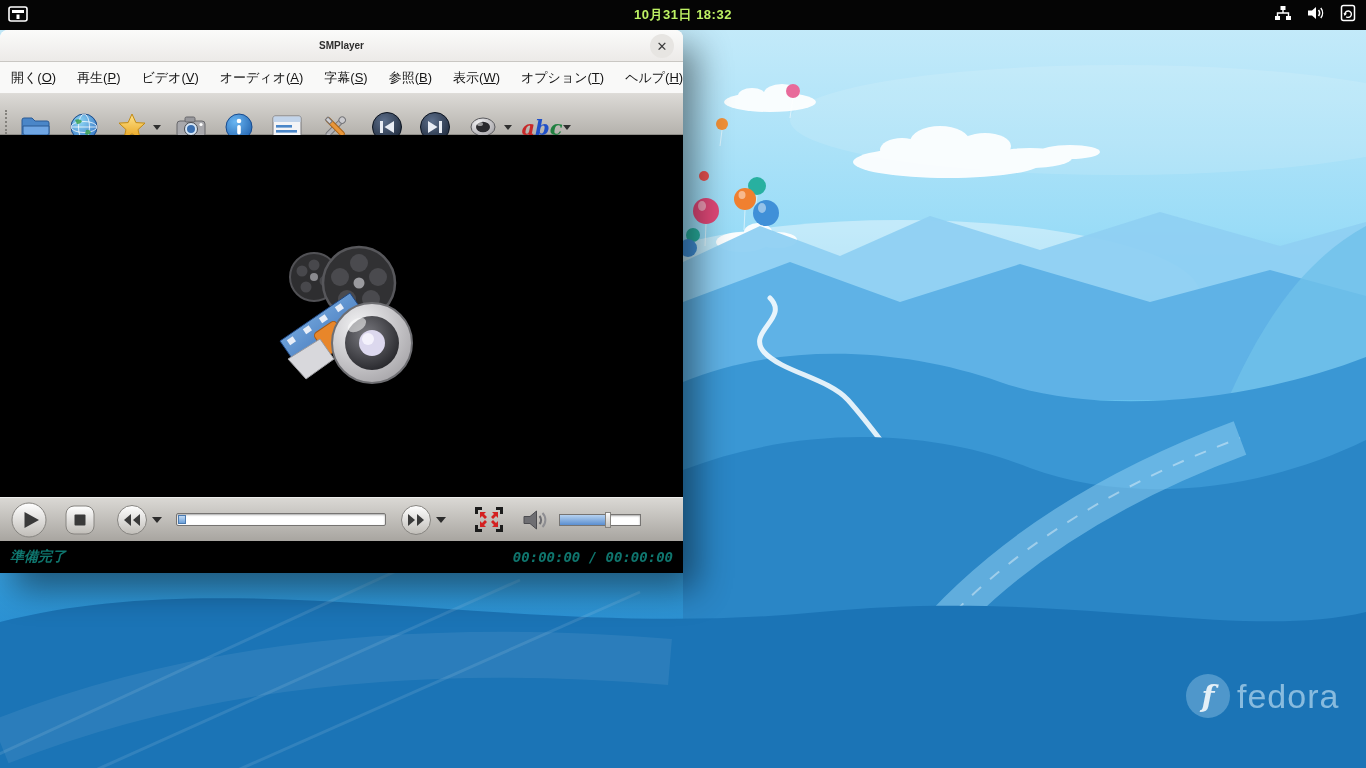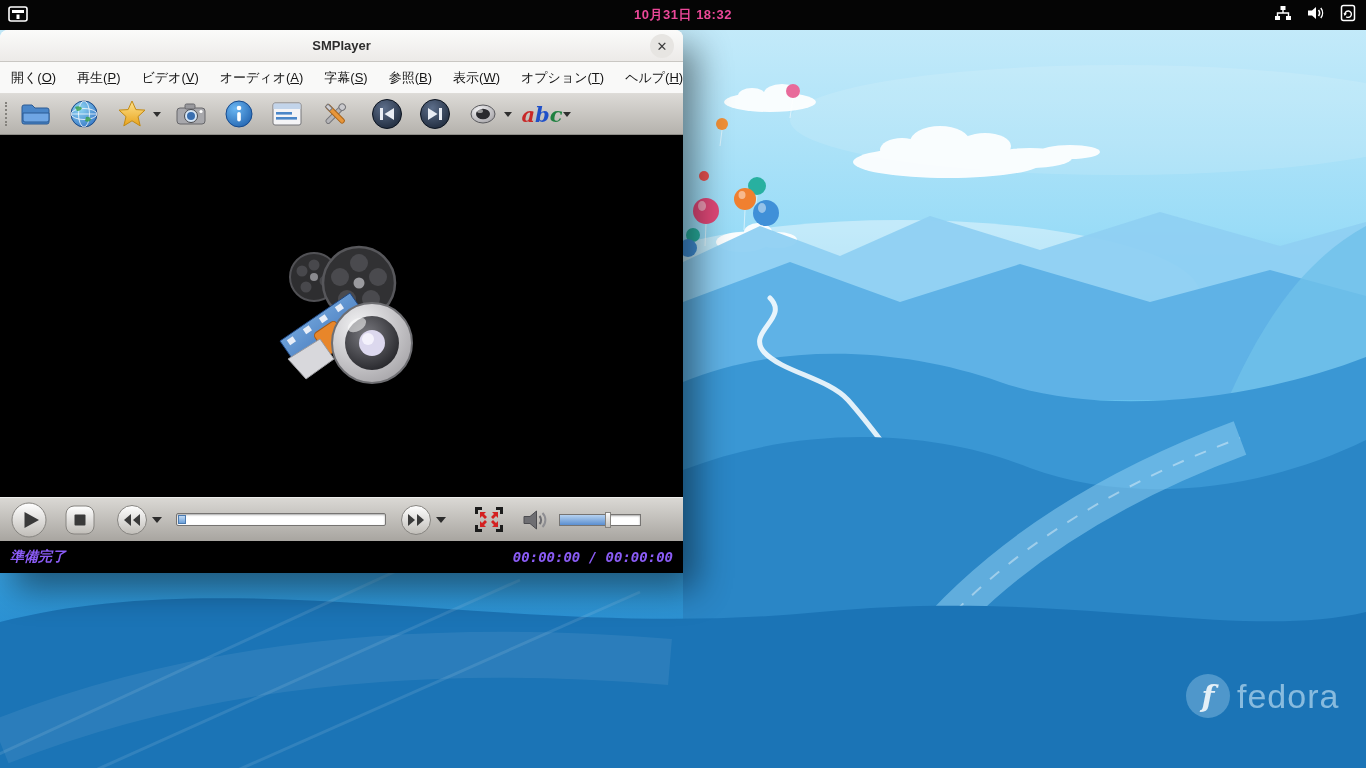--- a/index.html
+++ b/index.html
@@ -11,44 +11,44 @@
   .desktop svg { display:block; }
   .fedora-logo { position:absolute; left:1186px; top:674px; display:flex; align-items:center; gap:7px; z-index:1; }
   .fedora-mark { width:44px; height:44px; border-radius:50%; background:rgba(190,228,250,.32);
                  display:flex; align-items:center; justify-content:center;
                  font-family:"DejaVu Serif",serif; font-style:italic; font-weight:bold;
                  font-size:30px; color:rgba(255,255,255,.85); }
   .fedora-text { font-size:34px; color:rgba(225,245,255,.55); letter-spacing:1px; }
 
   
   .panel { position:absolute; top:0; left:0; right:0; height:30px; background:#050505;
-           display:flex; align-items:center; justify-content:center; z-index:50; color:#ec4899; }
+           display:flex; align-items:center; justify-content:center; z-index:50; color:#bef264; }
   .panel-left { position:absolute; left:8px; top:5px; display:flex; align-items:center; }
   .panel-clock { font-weight:bold; font-size:13px; letter-spacing:.5px; }
   .panel-right { position:absolute; right:10px; top:0; height:30px; display:flex; gap:15px; align-items:center; }
 
   
   .window { position:absolute; left:0; top:30px; width:683px; height:543px; z-index:20;
             display:flex; flex-direction:column; background:#fff;
             border-radius:8px 8px 0 0; box-shadow:14px 16px 34px rgba(0,0,0,.45); }
 
   .titlebar { height:32px; flex:0 0 32px; background:linear-gradient(#fbfbfa,#eceae8);
               border-bottom:1px solid #c9c7c3; border-radius:8px 8px 0 0; position:relative;
               display:flex; align-items:center; justify-content:center; }
-  .title { font-weight:bold; font-size:13px; color:#2d2d2d; }
+  .title { font-weight:bold; font-size:10px; color:#2d2d2d; }
   .close-btn { position:absolute; right:9px; top:4px; width:24px; height:24px; border-radius:50%;
                background:#e7e5e2; border:none; color:#3c3c3c; font-size:13px; line-height:1;
                display:flex; align-items:center; justify-content:center; cursor:pointer; }
 
   .menubar { height:32px; flex:0 0 32px; background:#f9f9f8; border-bottom:1px solid #dedcd8;
              display:flex; align-items:center; padding:8px 11px; gap:21px; font-size:13px; color:#161616; }
   .menu-item { white-space:nowrap; cursor:default; }
 
   .toolbar { height:41px; flex:0 0 41px; background:linear-gradient(#dcdad6,#b5b2ad);
-             border-bottom:1px solid #8f8d88; display:flex; align-items:center; padding:0 3px; }
+             border-bottom:1px solid #8f8d88; display:flex; align-items:flex-start; padding:16px 3px; }
   .tb-handle { width:4px; height:24px; border-left:2px dotted #84827d; margin:0 7px 0 2px; }
   .tbtn { width:40px; height:34px; display:flex; align-items:center; justify-content:center;
           margin-right:8px; border-radius:4px; cursor:pointer; }
   .tb-group { display:flex; align-items:center; margin-right:10px; cursor:pointer; }
   .tb-group .tbtn { margin-right:0; }
   .dd-arrow { width:0; height:0; border-left:4px solid transparent; border-right:4px solid transparent;
               border-top:5px solid #2f2f2f; margin-left:1px; }
   .abc-text { font-family:"DejaVu Serif",serif; font-weight:bold; font-style:italic; font-size:21px;
               background:linear-gradient(90deg,#c82828 34%,#2050c8 34% 67%,#208040 67%);
               -webkit-background-clip:text; background-clip:text; color:transparent; }
@@ -67,21 +67,21 @@
   .seek-handle { position:absolute; left:1px; top:1px; width:8px; height:9px;
                  background:linear-gradient(#c2daf4,#6aa0da); border:1px solid #4a7ab0; }
 
   .vol-slider { width:82px; height:12px; background:#fff; border:1px solid #767472; position:relative;
                 margin-left:9px; box-shadow:inset 0 1px 2px rgba(0,0,0,.35); cursor:pointer; }
   .vol-fill { position:absolute; left:0; top:0; bottom:0; width:60%;
               background:linear-gradient(#b6d2f0,#5a8ed0); }
   .vol-handle { position:absolute; left:calc(60% - 3px); top:-3px; width:6px; height:16px;
                 background:linear-gradient(#fafafa,#c4c2be); border:1px solid #85837f; }
 
-  .statusbar { height:32px; flex:0 0 32px; background:#000; color:#8b5cf6; display:flex; align-items:center;
+  .statusbar { height:32px; flex:0 0 32px; background:#000; color:#0f766e; display:flex; align-items:center;
                justify-content:space-between; padding:0 10px; font-weight:bold; font-style:italic; font-size:14px; }
   .status-time { font-family:"DejaVu Sans Mono",monospace;text-align:right; }
 </style>
 </head>
 <body>
 
 <svg width="0" height="0" style="position:absolute">
   <defs>
     <linearGradient id="g-btn" x1="0" y1="0" x2="0" y2="1">
       <stop offset="0" stop-color="#ffffff"></stop>

